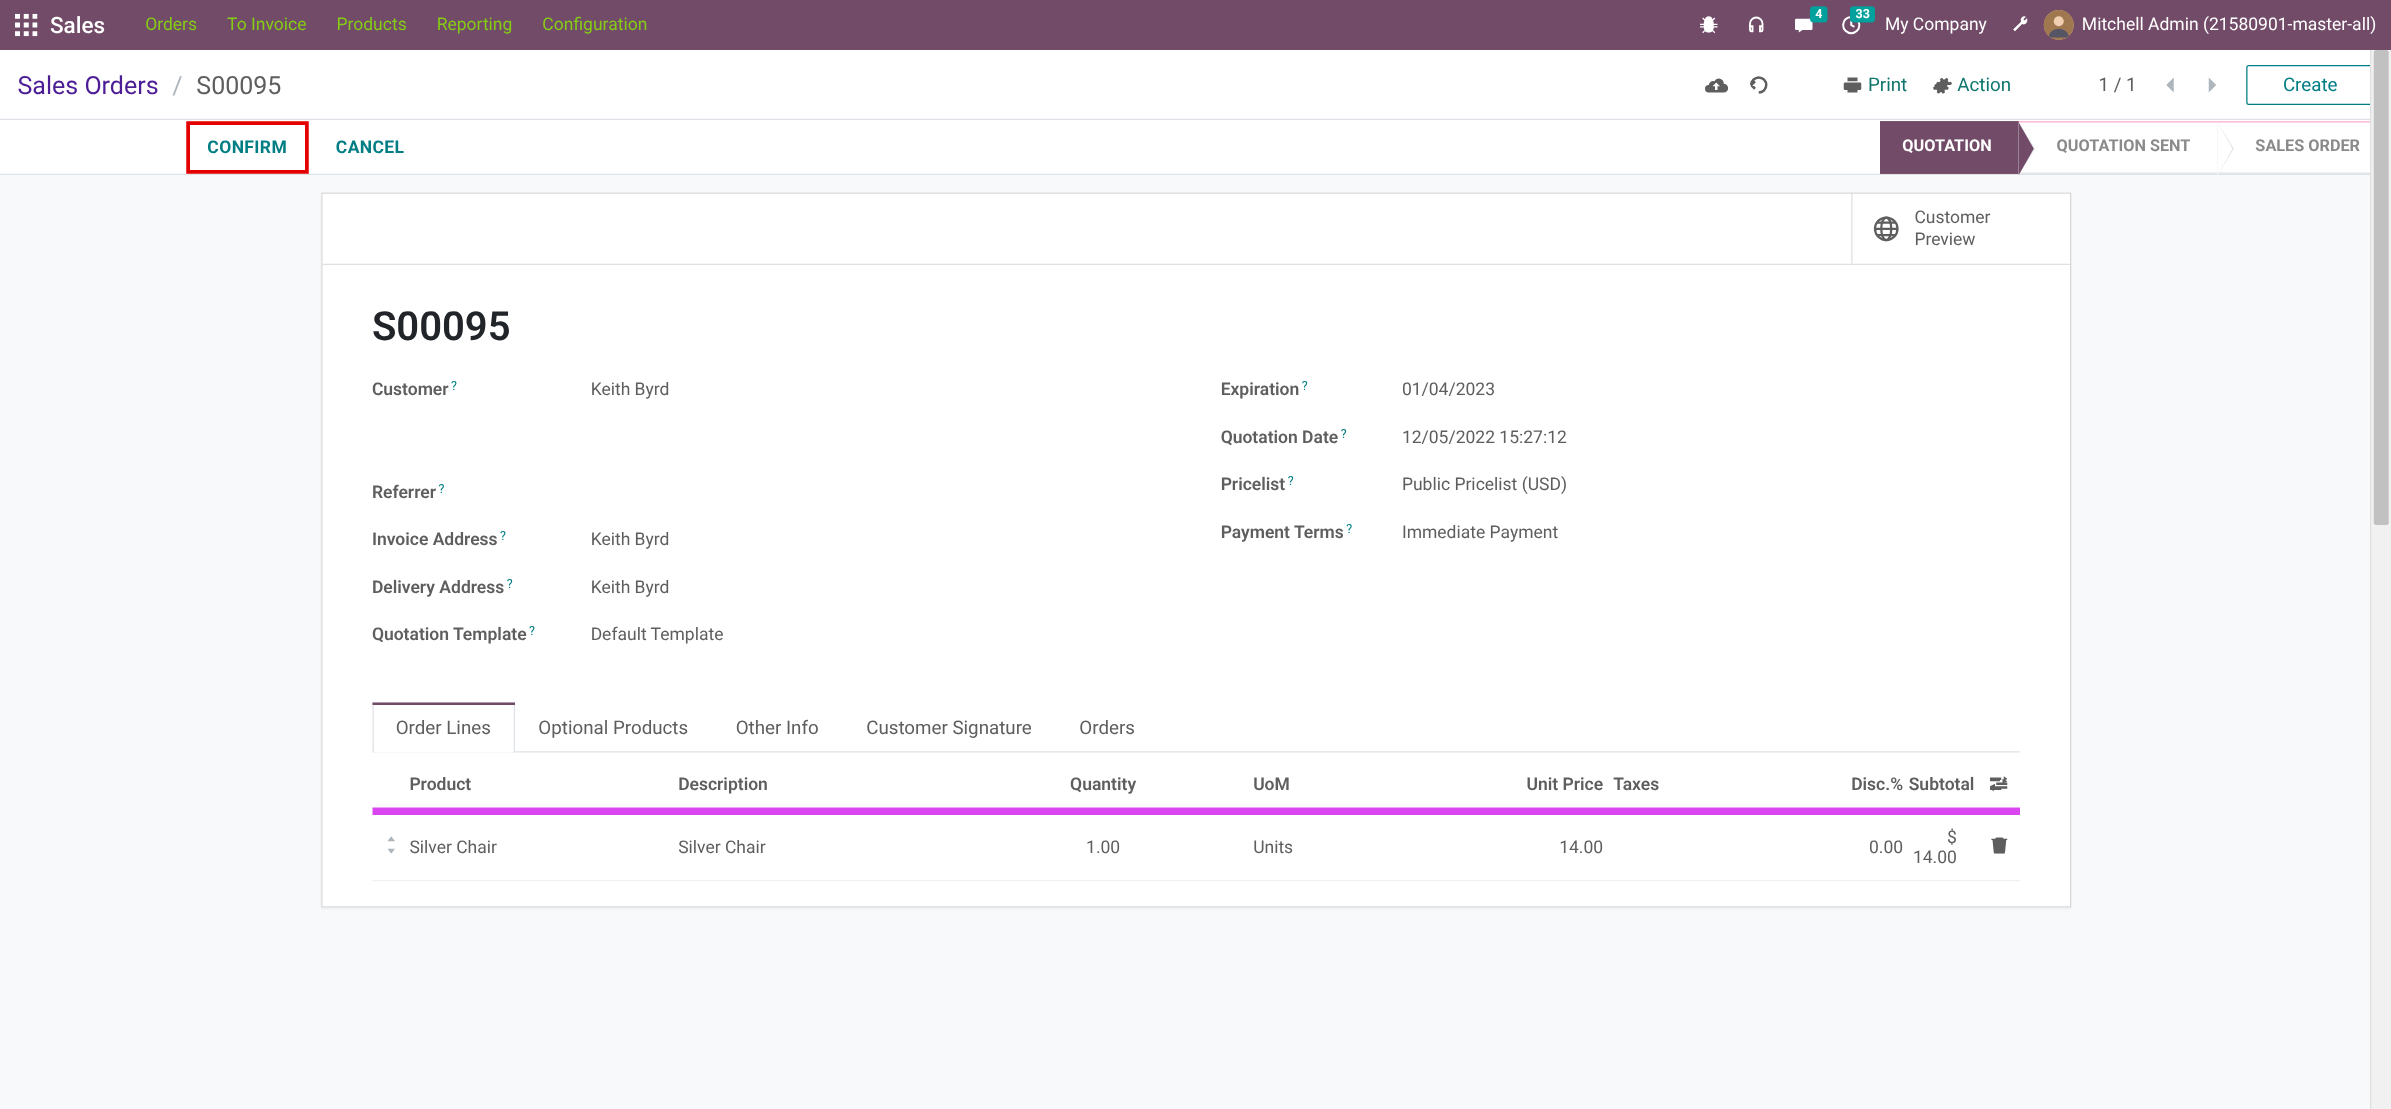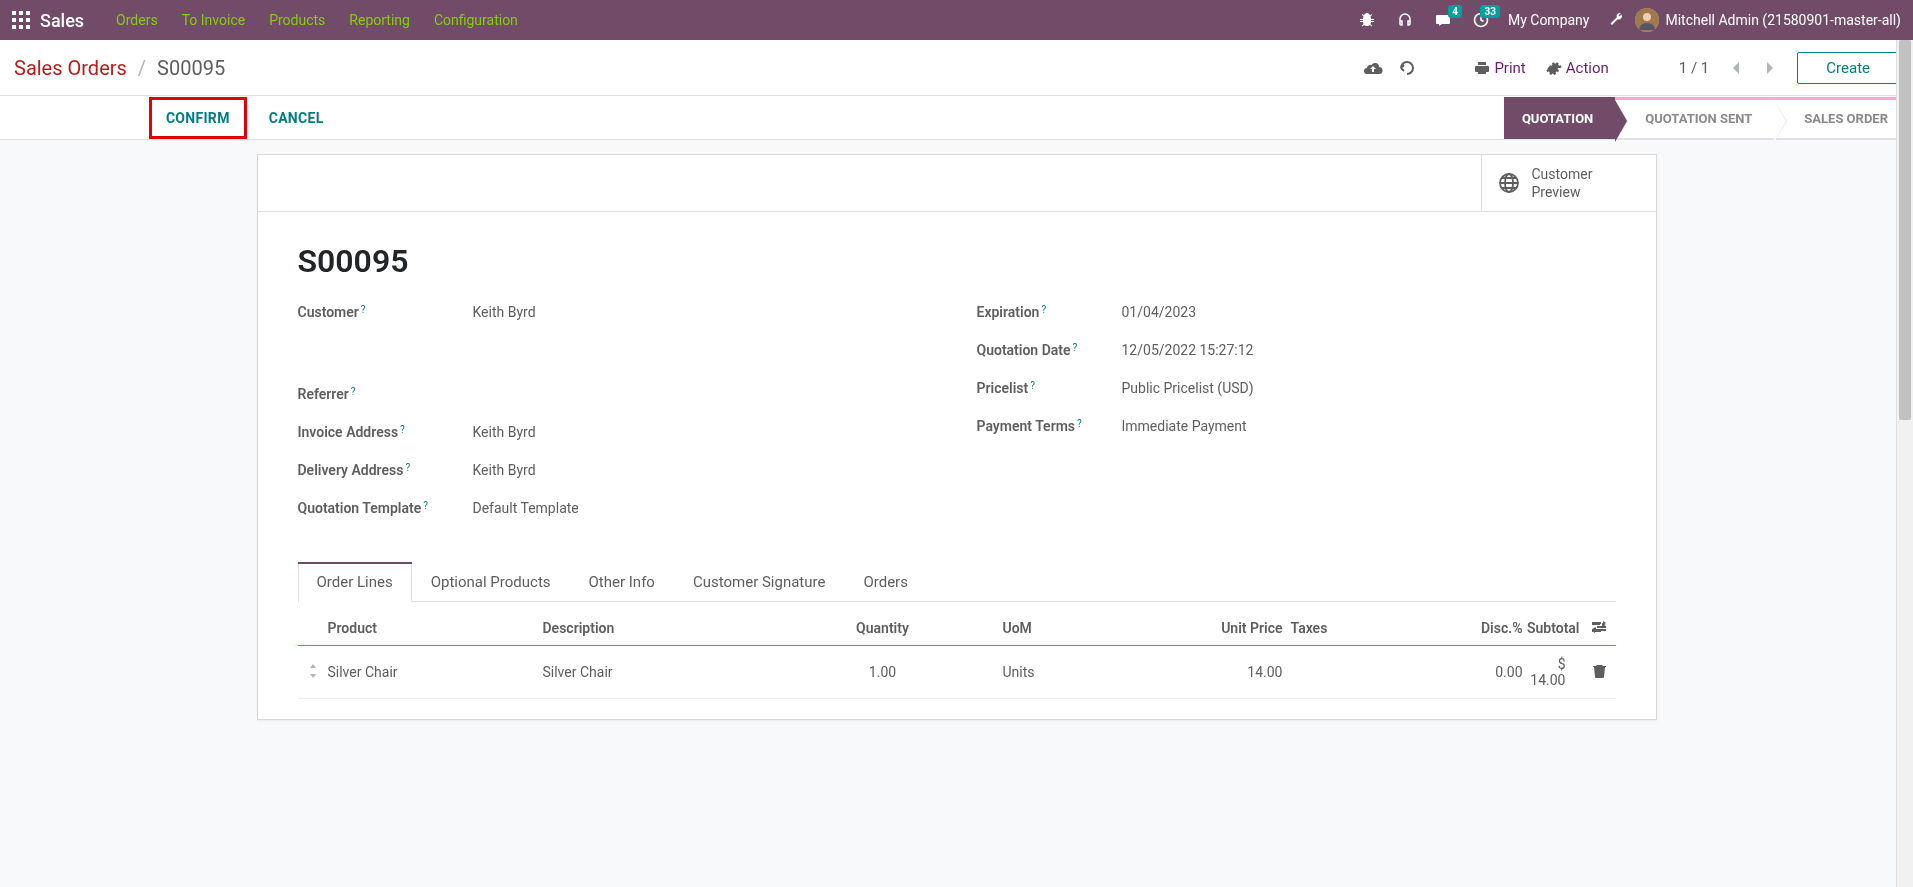--- a/index.html
+++ b/index.html
@@ -14,41 +14,41 @@
 .navbar .icon-btn { position: relative; width: 30px; height: 30px; display: flex; align-items: center; justify-content: center; cursor: pointer; margin: 0 4px; }
 .navbar .badge { position: absolute; top: 0; right: -4px; background: #00a09d; color: #fff; font-size: 10px; padding: 1px 4px; border-radius: 3px; font-weight: bold;}
 .navbar .company { padding: 0 8px; font-size: 14px; }
 .avatar { width: 24px; height: 24px; border-radius: 50%; background: #d4a574; margin-right: 6px; display: flex; align-items: center; justify-content: center; font-size: 12px; overflow: hidden;}
 .avatar svg { width: 24px; height: 24px; }
 .user-name { font-size: 14px; }
 
 
 .breadcrumb-row { background: #fff; height: 56px; display: flex; align-items: center; padding: 0 14px; border-bottom: 1px solid #dee2e6; }
 .breadcrumb { font-size: 20px; color: #5f5e5e; }
-.breadcrumb .link { color: #b91c1c; cursor: pointer; }
+.breadcrumb .link { color: #4c1d95; cursor: pointer; }
 .breadcrumb .sep { margin: 0 6px; color: #adb5bd; }
 .breadcrumb .current { color: #5f5e5e; }
 .breadcrumb-row .spacer { flex: 1; }
 .br-icon { width: 34px; height: 30px; display: flex; align-items: center; justify-content: center; cursor: pointer; color: #5f5e5e; }
-.action-btn { display: flex; align-items: center; padding: 0 10px; height: 30px; cursor: pointer; color: #701a75; font-size: 15px; }
+.action-btn { display: flex; align-items: center; padding: 0 10px; height: 30px; cursor: pointer; color: #0f766e; font-size: 15px; }
 .action-btn svg { margin-right: 4px; }
 .pager { padding: 0 10px; color: #5f5e5e; font-size: 15px; }
 .create-btn { border: 1px solid #017e84; color: #017e84; background: #fff; padding: 6px 28px; font-size: 15px; cursor: pointer; margin-left: 10px; border-radius: 2px;}
 
 
 .action-bar { background: #fff; height: 44px; display: flex; align-items: center; padding: 0 10px; border-bottom: 1px solid #dee2e6; }
 .action-bar .btn { padding: 8px 12px; font-size: 14px; font-weight: bold; cursor: pointer; border: none; background: none; letter-spacing: 0.3px; }
 .btn-primary { background: #017e84; color: #fff; }
 .btn-secondary { color: #017e84; background: #fff; }
 .highlight-box { border: 3px solid #e30000; padding: 2px; }
 .action-bar .spacer { flex: 1; }
 
 
 .statusbar { display: flex; align-items: stretch; height: 42px; }
-.status-step { position: relative; padding: 0 22px 0 30px; display: flex; align-items: center; font-size: 13px; font-weight: bold; color: #8a8a8a; border-top: 3px solid #f9a8d4; border-bottom: 1px solid #dee2e6; text-align: right; }
+.status-step { position: relative; padding: 0 22px 0 30px; display: flex; align-items: center; font-size: 13px; font-weight: bold; color: #8a8a8a; border-top: 1px solid #f9a8d4; border-bottom: 1px solid #dee2e6; text-align: right; }
 .status-step.first { padding-left: 18px; }
 .status-step.active { background: #714b67; color: #fff; border-color: #714b67;}
 .status-step .arrow { position: absolute; right: -12px; top: 0; width: 0; height: 0; border-top: 21px solid transparent; border-bottom: 21px solid transparent; border-left: 12px solid #fff; z-index: 2; }
 .status-step.active .arrow { border-left-color: #714b67; }
 .status-step .arrow-border { position: absolute; right: -13px; top: 0; width: 0; height: 0; border-top: 21px solid transparent; border-bottom: 21px solid transparent; border-left: 13px solid #dee2e6; z-index: 1; }
 .status-step.last { border-right: 1px solid #dee2e6; padding-right: 14px;}
 
 
 .sheet-container { display: flex; justify-content: center; padding-top: 14px; }
 .sheet { width: 1400px; background: #fff; border: 1px solid #d8d8d8; box-shadow: 0 1px 2px rgba(0,0,0,0.05); position: relative; }
@@ -68,21 +68,21 @@
 .form-value { flex: 1; font-size: 14px; color: #5f5e5e; }
 
 
 .tabs { display: flex; border-bottom: 1px solid #dee2e6; margin-top: 24px; }
 .tab { padding: 10px 18px; border: 1px solid transparent; border-bottom: none; font-size: 15px; color: #5f5e5e; cursor: pointer; margin-right: 0; position: relative; }
 .tab.active { border-color: #dee2e6; background: #fff; color: #5f5e5e; border-top: 1px solid #dee2e6; margin-bottom: -1px;}
 .tab.active::before { content: ''; position: absolute; top: -1px; left: -1px; right: -1px; height: 2px; background: #714b67;}
 
 
 .order-table { width: 100%; margin-top: 10px; font-size: 14px; color: #5f5e5e; }
-.ot-header { display: flex; padding: 8px 10px; border-bottom: 1px solid #d946ef; font-weight: 600; }
+.ot-header { display: flex; padding: 8px 10px; border-bottom: 6px solid #d946ef; font-weight: 600; }
 .ot-row { display: flex; padding: 10px 10px; border-bottom: 1px solid #f0f0f0; align-items: center; }
 .ot-handle { width: 20px; color: #adb5bd; }
 .col-product { width: 215px; }
 .col-desc { width: 270px; }
 .col-qty { width: 140px; text-align: center; }
 .col-uom { width: 180px; padding-left: 50px; }
 .col-price { width: 150px; text-align: right; }
 .col-taxes { width: 80px; }
 .col-disc { width: 160px; text-align: right; }
 .col-subtotal { flex: 1; text-align: right; }

